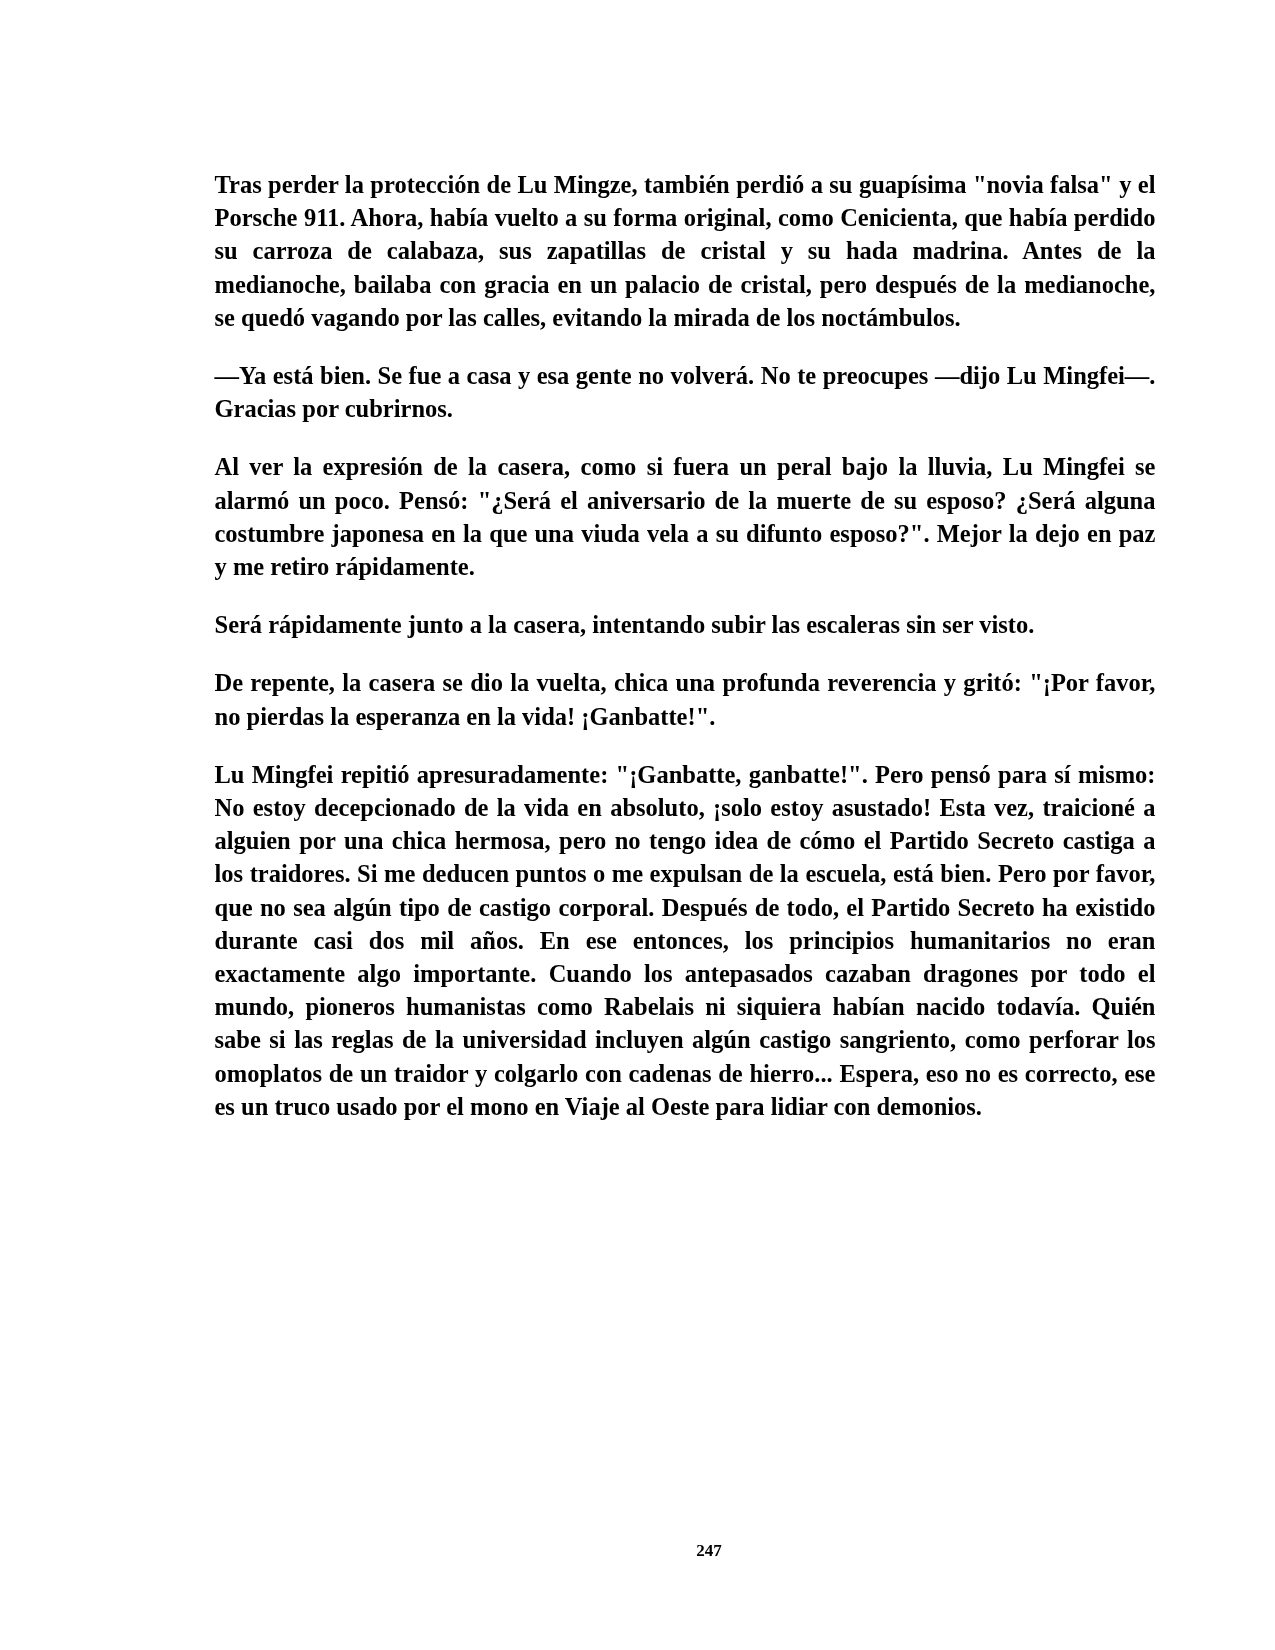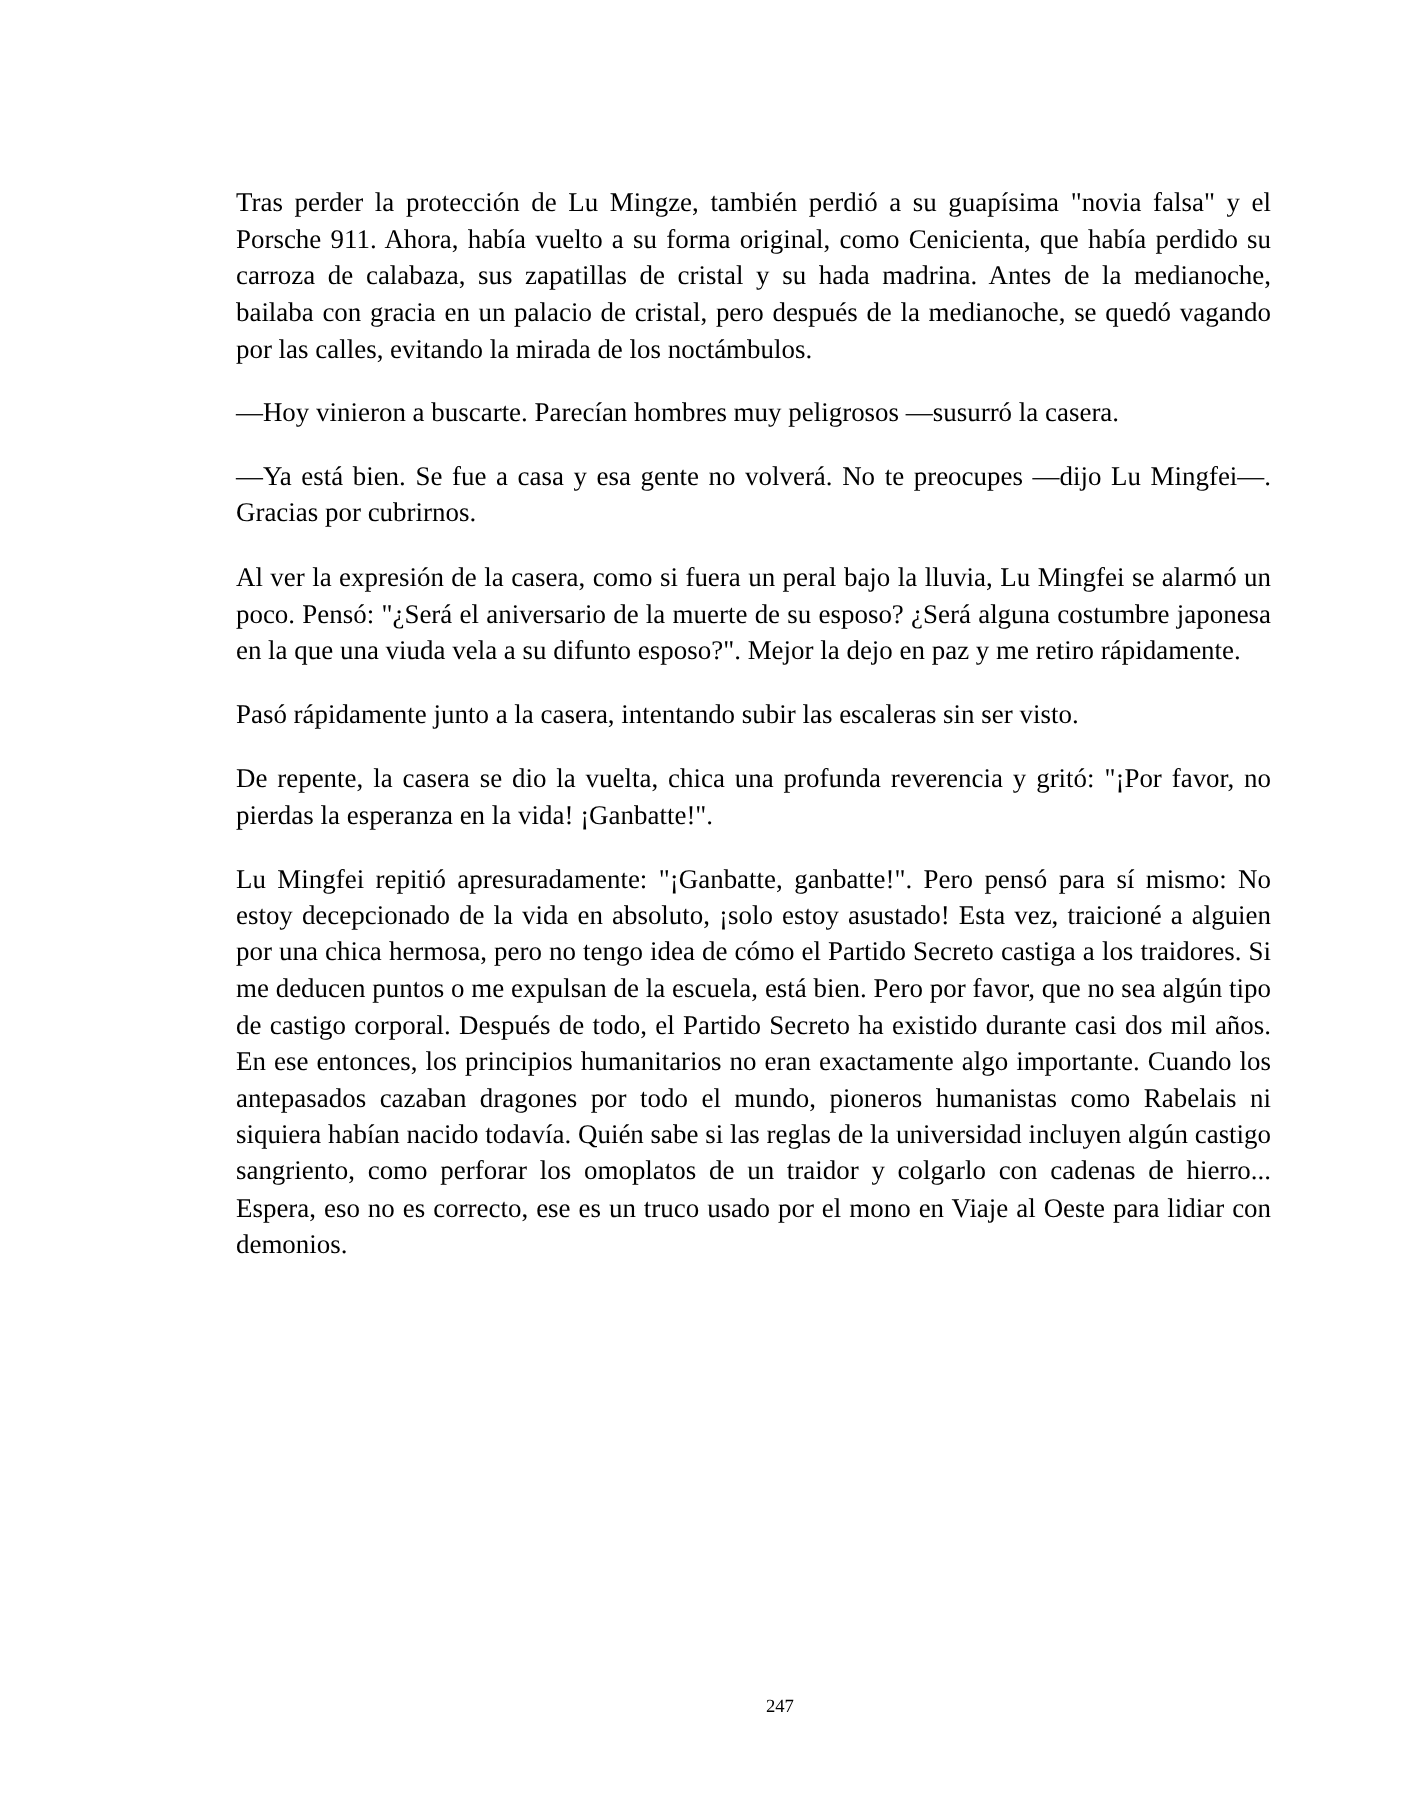--- a/index.html
+++ b/index.html
@@ -13,20 +13,21 @@
     color: #000000;
   }
   .page {
     position: relative;
     width: 1132px;
     height: 1650px;
     background: #ffffff;
     margin: 0 auto;
     overflow: hidden;
     box-sizing: border-box;
+    font-weight: bold;
   }
   .text-column {
     position: absolute;
     left: 143px;
     top: 168px;
     width: 941px;
   }
   p.body-paragraph {
     margin: 0 0 0 0;
     padding: 0;
@@ -52,23 +53,22 @@
     font-family: "Liberation Serif", "DejaVu Serif", serif;
   }
 </style>
 </head>
 <body>
 
 <div class="page">
 
   <div class="text-column">
     <p class="body-paragraph">Tras perder la protección de Lu Mingze, también perdió a su guapísima "novia falsa" y el Porsche 911. Ahora, había vuelto a su forma original, como Cenicienta, que había perdido su carroza de calabaza, sus zapatillas de cristal y su hada madrina. Antes de la medianoche, bailaba con gracia en un palacio de cristal, pero después de la medianoche, se quedó vagando por las calles, evitando la mirada de los noctámbulos.</p>
-    <p class="body-paragraph">—Hoy vinieron a buscarte. Parecían hombres muy peligrosos —susurró la casera.</p>
     <p class="body-paragraph">—Ya está bien. Se fue a casa y esa gente no volverá. No te preocupes —dijo Lu Mingfei—. Gracias por cubrirnos.</p>
     <p class="body-paragraph">Al ver la expresión de la casera, como si fuera un peral bajo la lluvia, Lu Mingfei se alarmó un poco. Pensó: "¿Será el aniversario de la muerte de su esposo? ¿Será alguna costumbre japonesa en la que una viuda vela a su difunto esposo?". Mejor la dejo en paz y me retiro rápidamente.</p>
-    <p class="body-paragraph">Pasó rápidamente junto a la casera, intentando subir las escaleras sin ser visto.</p>
+    <p class="body-paragraph">Será rápidamente junto a la casera, intentando subir las escaleras sin ser visto.</p>
     <p class="body-paragraph">De repente, la casera se dio la vuelta, chica una profunda reverencia y gritó: "¡Por favor, no pierdas la esperanza en la vida! ¡Ganbatte!".</p>
     <p class="body-paragraph">Lu Mingfei repitió apresuradamente: "¡Ganbatte, ganbatte!". Pero pensó para sí mismo: No estoy decepcionado de la vida en absoluto, ¡solo estoy asustado! Esta vez, traicioné a alguien por una chica hermosa, pero no tengo idea de cómo el Partido Secreto castiga a los traidores. Si me deducen puntos o me expulsan de la escuela, está bien. Pero por favor, que no sea algún tipo de castigo corporal. Después de todo, el Partido Secreto ha existido durante casi dos mil años. En ese entonces, los principios humanitarios no eran exactamente algo importante. Cuando los antepasados cazaban dragones por todo el mundo, pioneros humanistas como Rabelais ni siquiera habían nacido todavía. Quién sabe si las reglas de la universidad incluyen algún castigo sangriento, como perforar los omoplatos de un traidor y colgarlo con cadenas de hierro... Espera, eso no es correcto, ese es un truco usado por el mono en Viaje al Oeste para lidiar con demonios.</p>
   </div>
 
   <div class="page-number">247</div>
 
 </div>
 
 </body></html>

